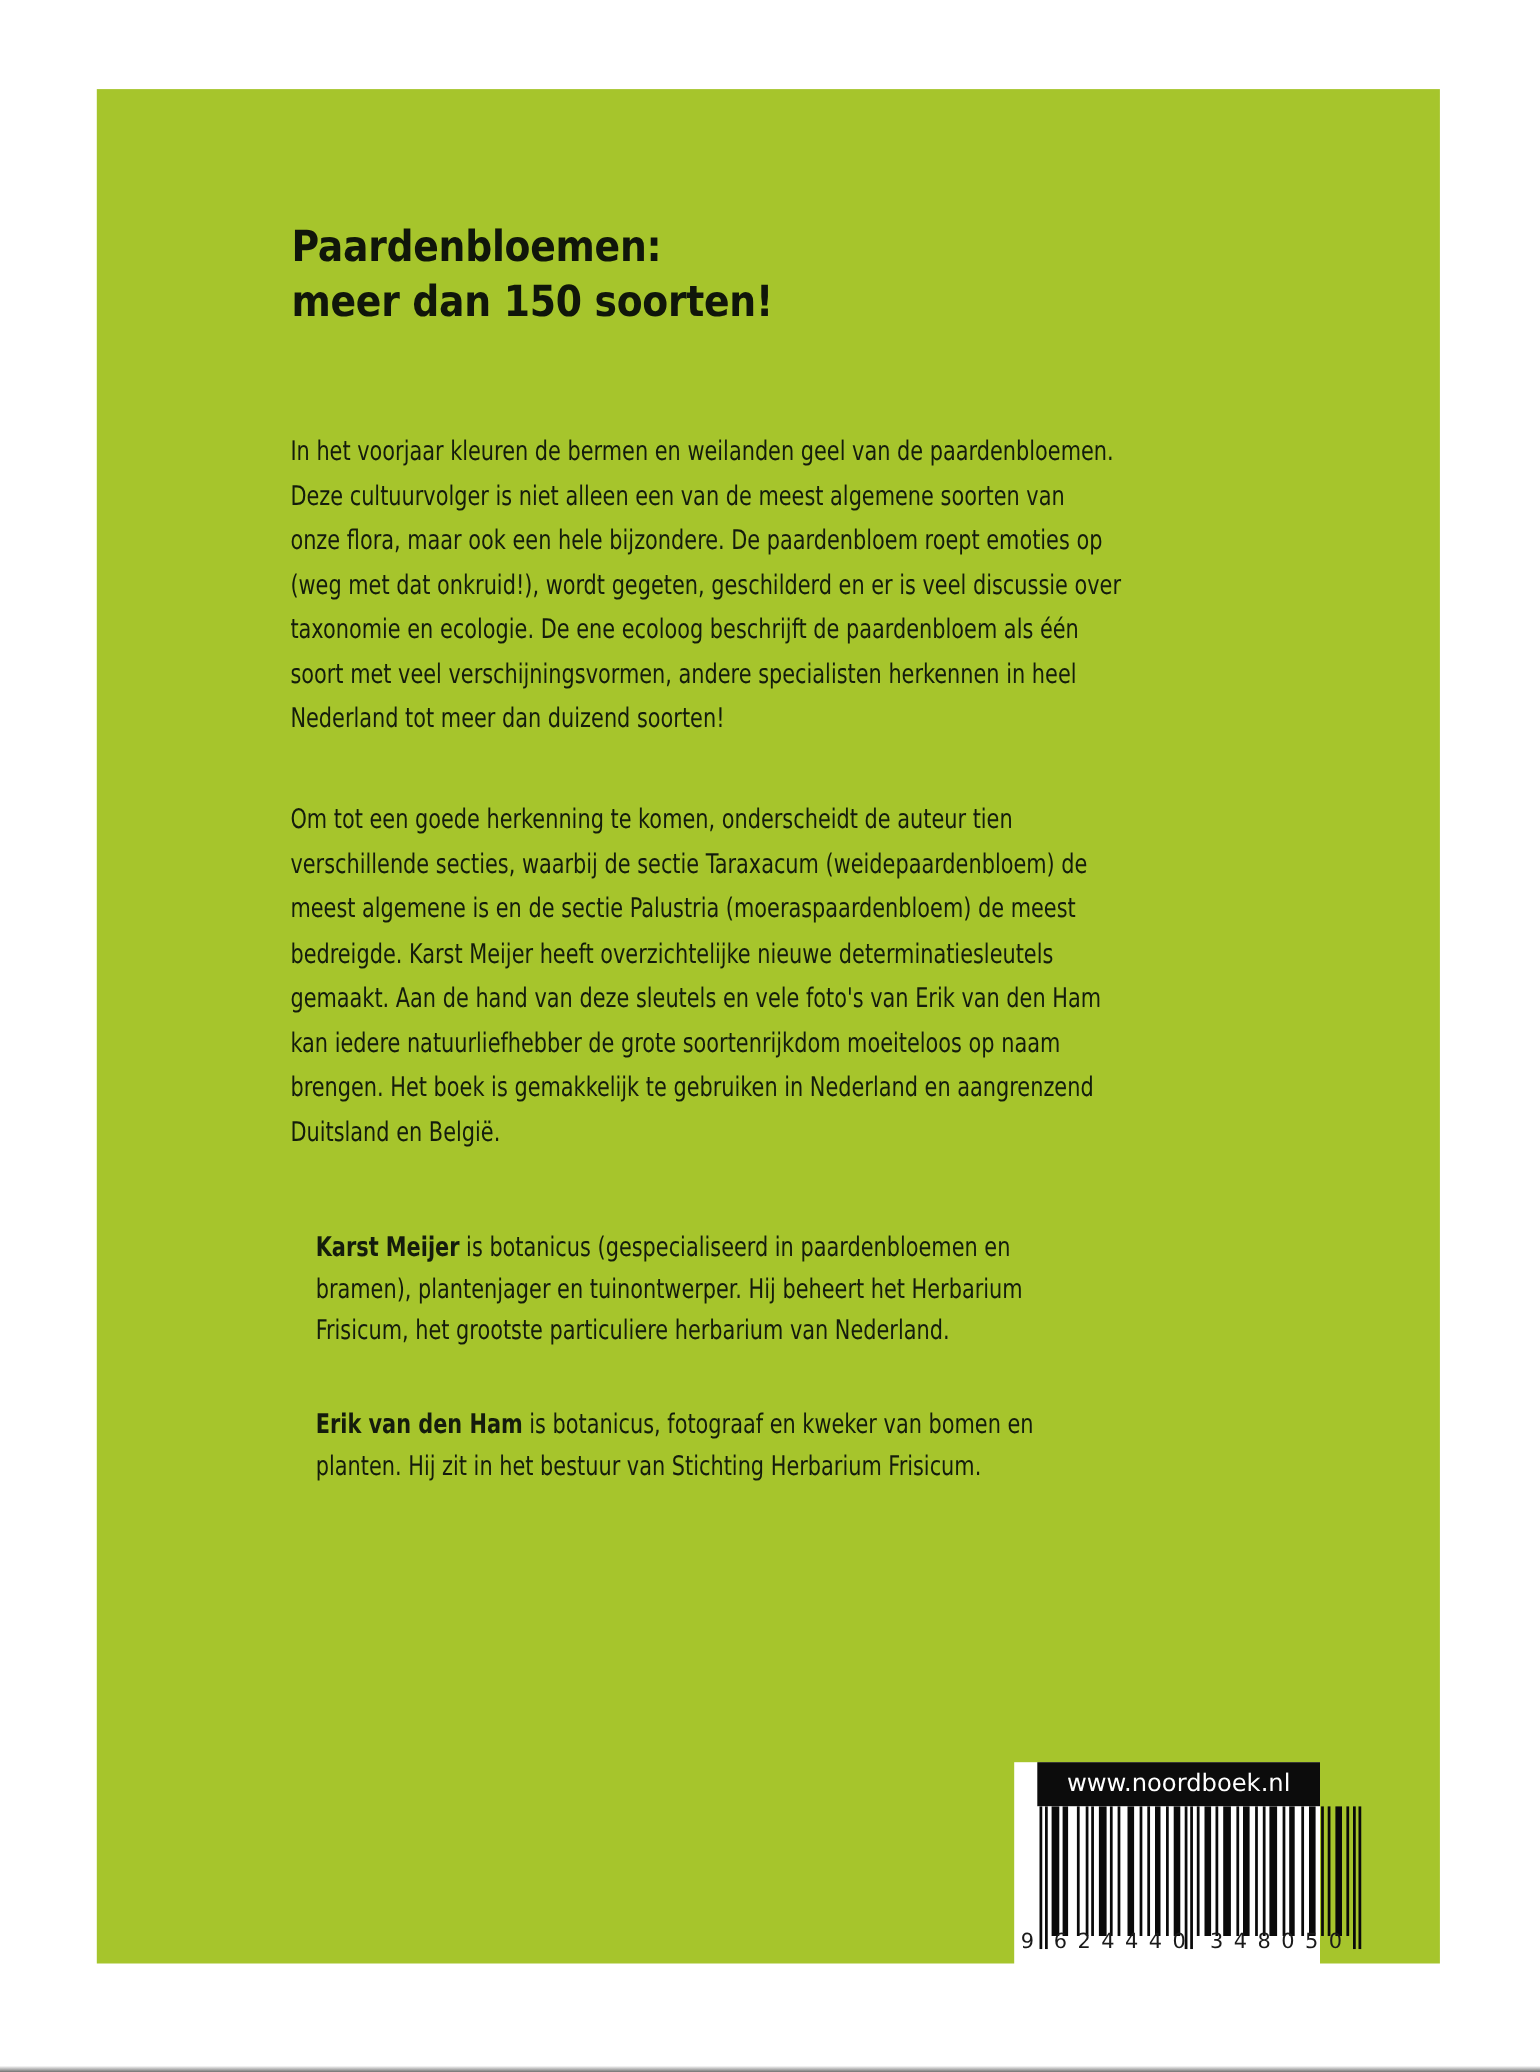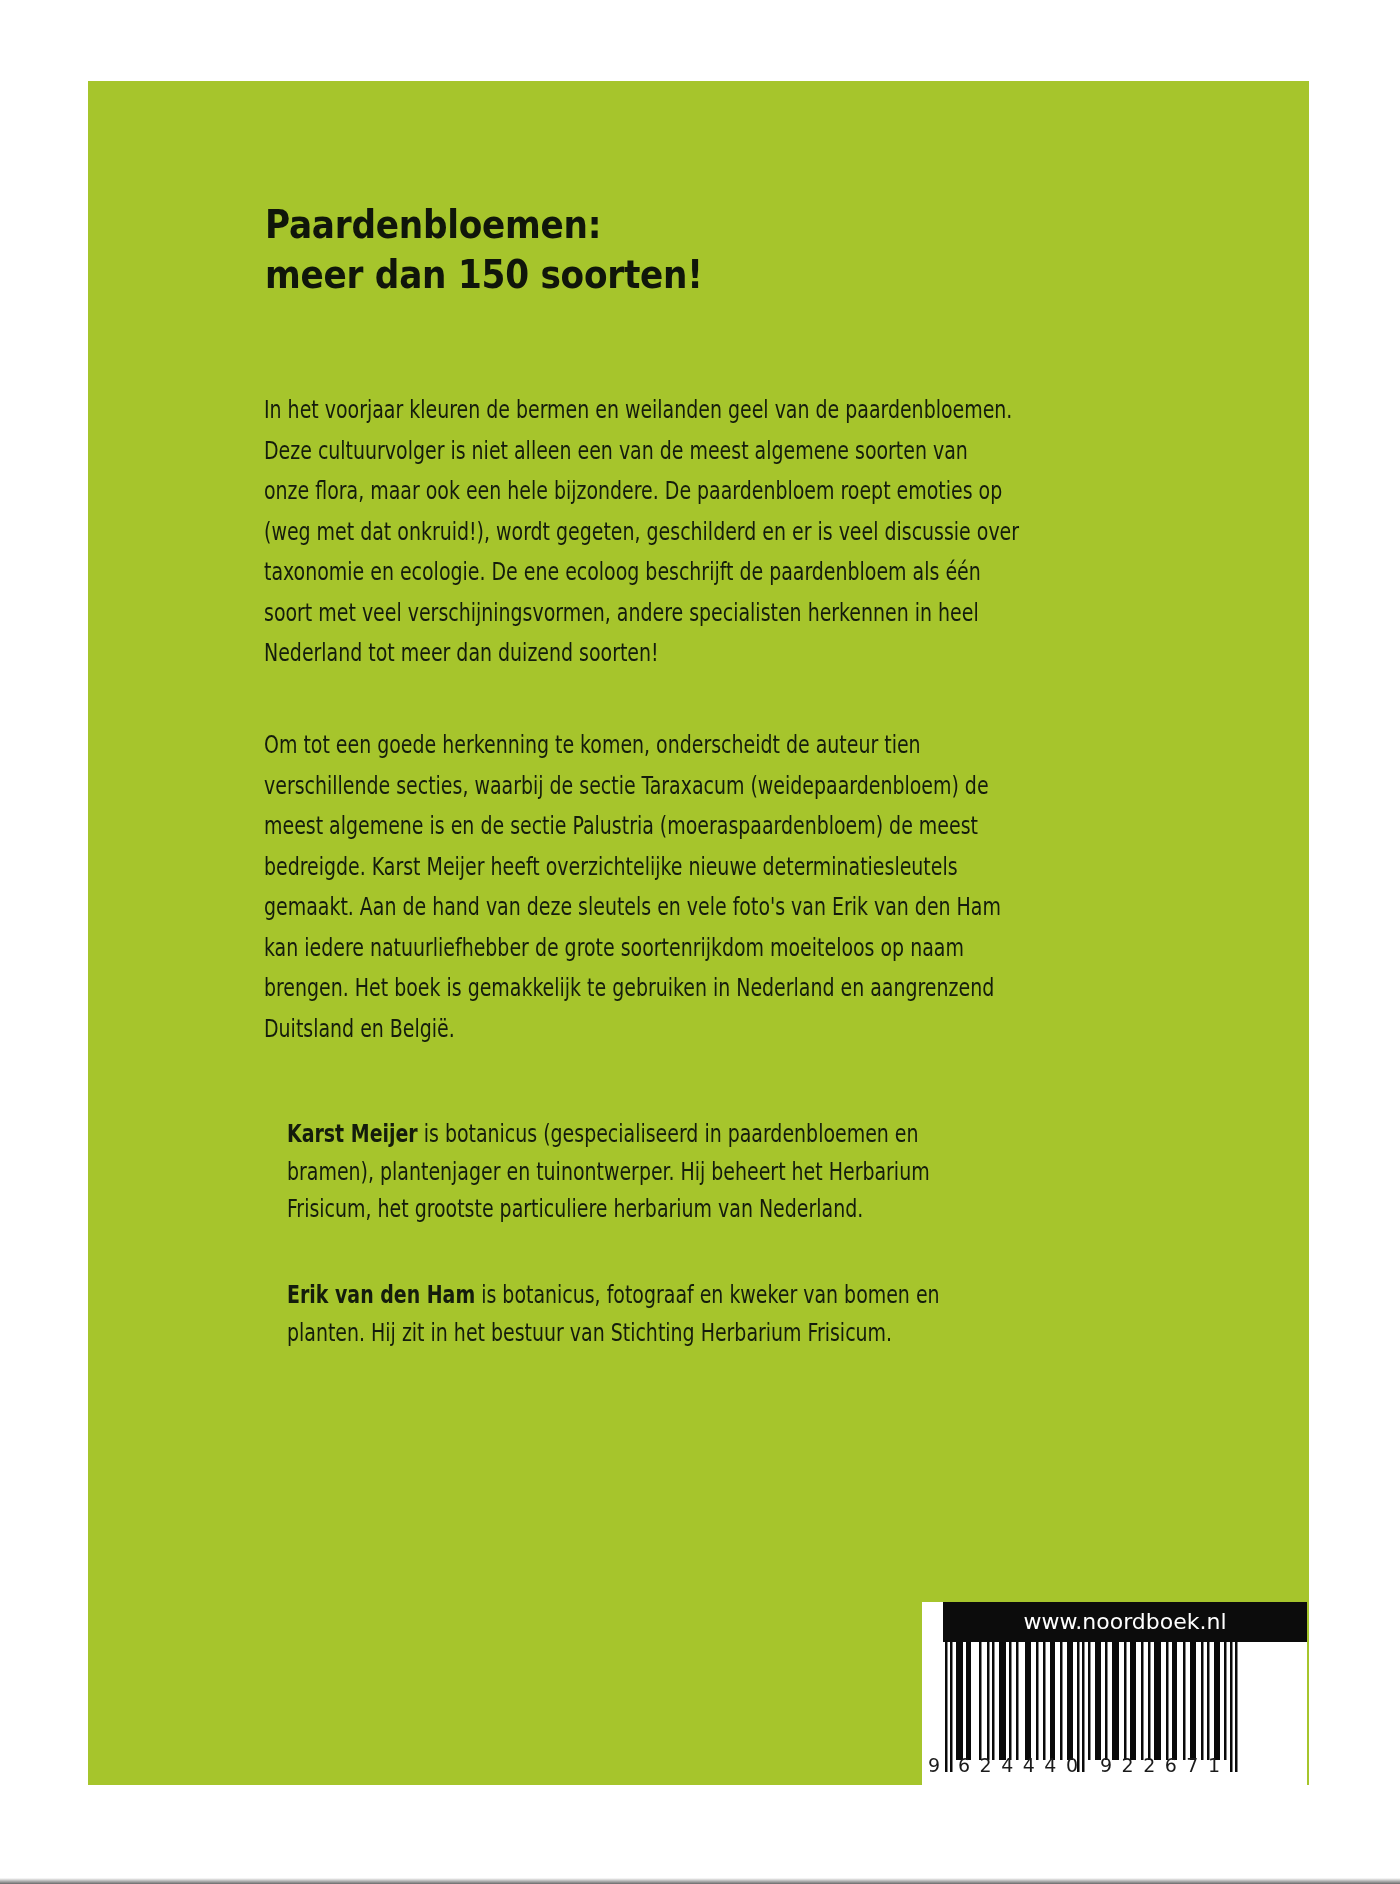--- a/index.html
+++ b/index.html
@@ -35,21 +35,21 @@
   .bio {
     position: absolute; left: 287px; margin: 0;
     font-size: 24.5px; line-height: 37.5px; color: #141c0c;
     transform: scaleX(0.86); transform-origin: left top;
   }
   .bio span.line { display: block; white-space: nowrap; }
   .bio b { font-weight: bold; }
   .bio1 { top: 1115px; }
   .bio2 { top: 1276px; }
   .barcode-box {
-    position: absolute; left: 922px; top: 1602px; width: 385px; height: 184px;
+    position: absolute; left: 922px; top: 1602px; width: 278px; height: 184px;
     background: #ffffff;
   }
   .barcode-header {
     position: absolute; left: 21px; top: 0; right: 0; height: 40px;
     background: #0c0c0c; color: #ffffff;
     font-family: "DejaVu Sans", "Liberation Sans", sans-serif;
     font-size: 22px; line-height: 40px; text-align: center;
   }
   .barcode-bars {
     position: absolute; left: 21px; top: 40px; right: 0; height: 130px;
@@ -143,17 +143,17 @@
       <rect x="264" y="0" width="2.5" height="118"></rect>
       <rect x="271" y="0" width="6" height="118"></rect>
       <rect x="281" y="0" width="2.5" height="118"></rect>
       <rect x="287" y="0" width="2.5" height="130"></rect>
       <rect x="292" y="0" width="2.5" height="130"></rect>
     </g>
   </svg>
   <div class="barcode-digits">
     <span style="left:6px">9</span>
     <span style="left:36px; letter-spacing:9.5px">624440</span>
-    <span style="left:178px; letter-spacing:9.5px">922671</span>
+    <span style="left:178px; letter-spacing:9.5px">348050</span>
   </div>
 </div>
 
 <div class="page-shadow"></div>
 
 </body></html>

